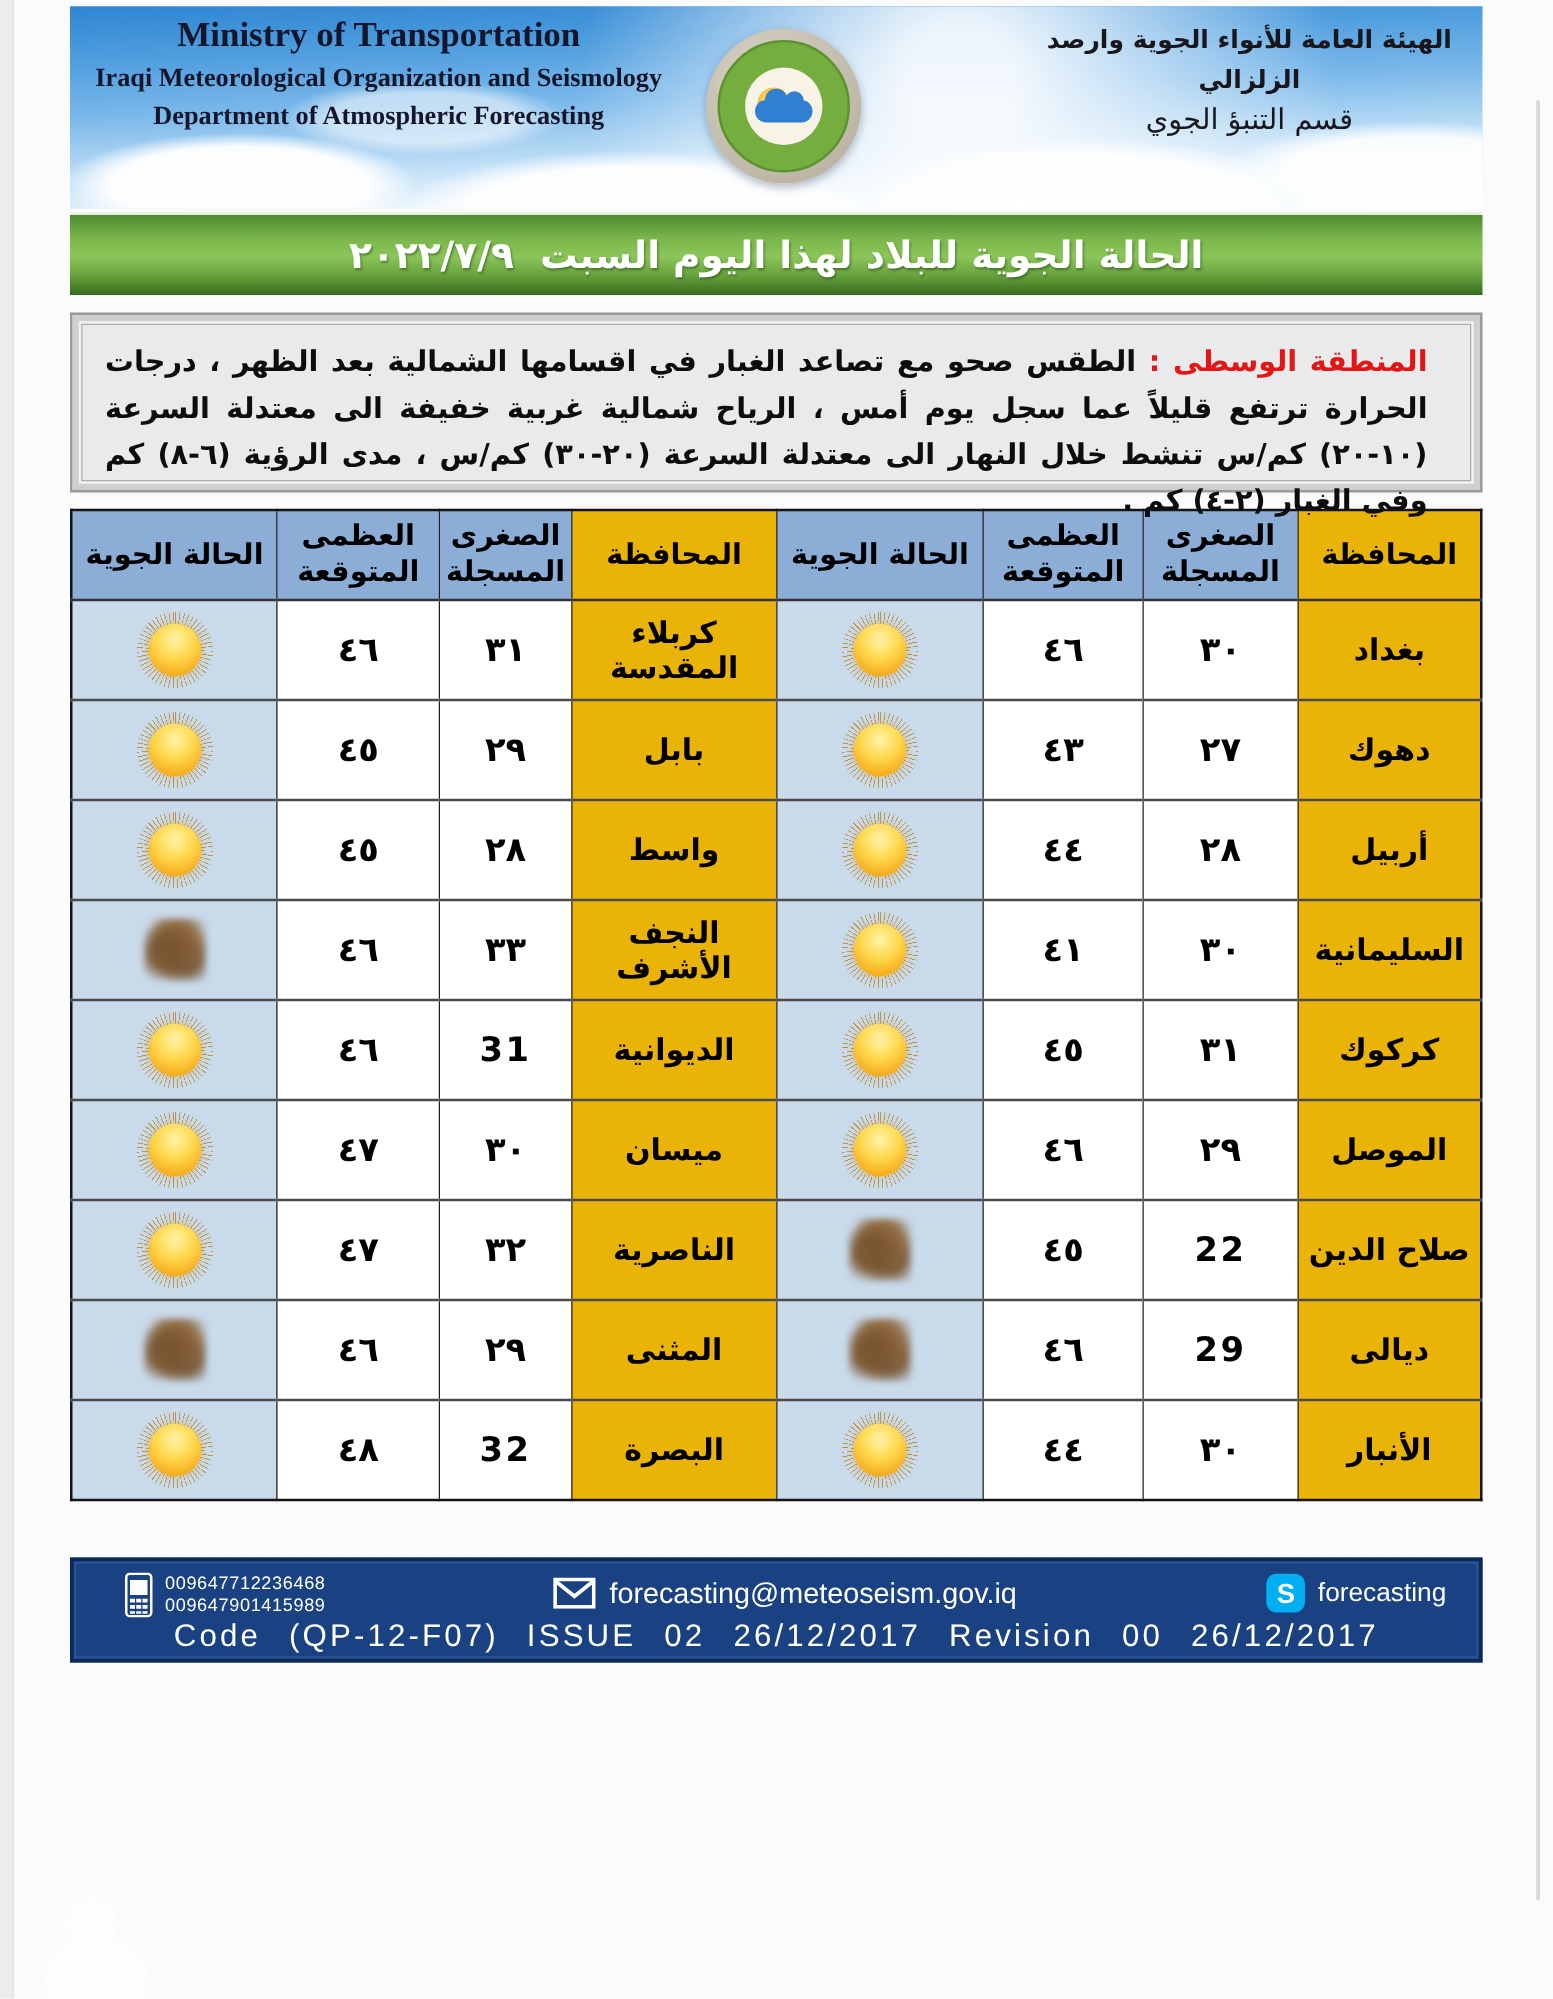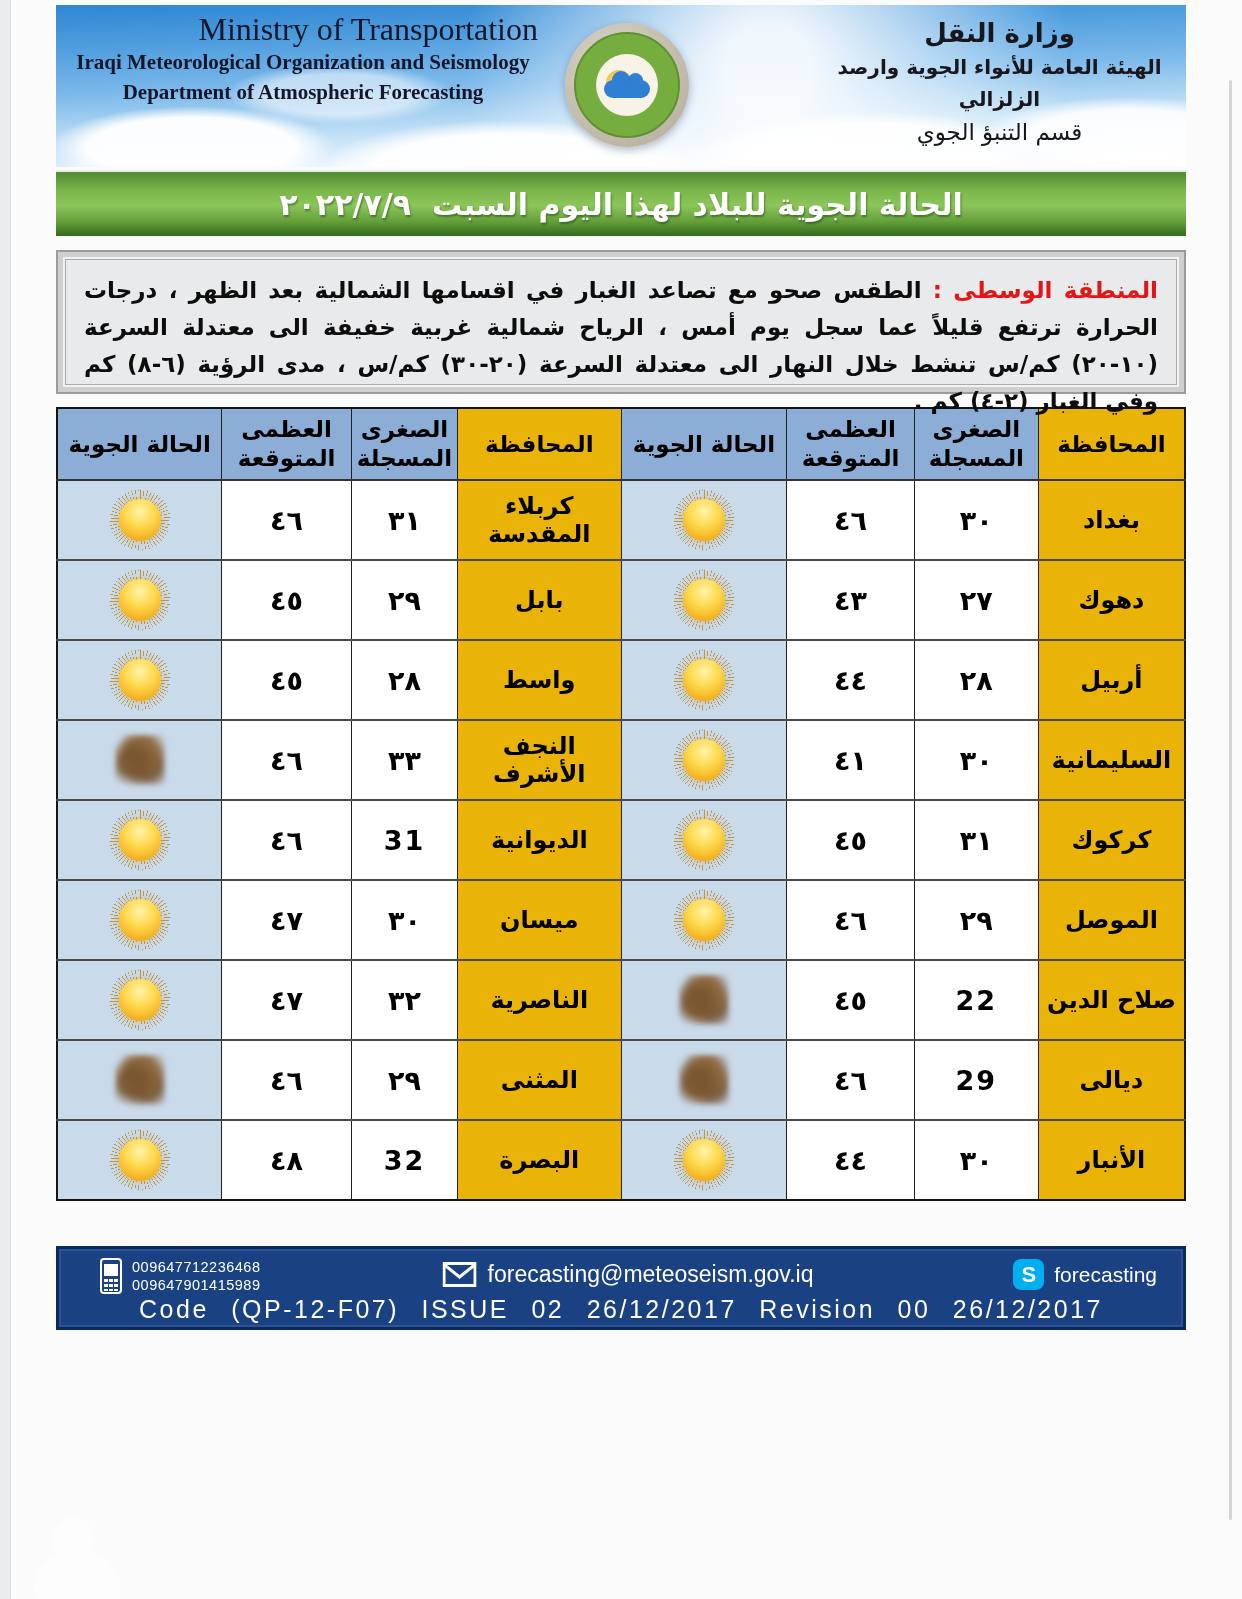--- a/index.html
+++ b/index.html
@@ -23,21 +23,21 @@
     background:
       radial-gradient(ellipse 190px 55px at 12% 88%, rgba(255,255,255,.95) 0 55%, rgba(255,255,255,0) 75%),
       radial-gradient(ellipse 240px 60px at 40% 100%, rgba(255,255,255,.95) 0 55%, rgba(255,255,255,0) 78%),
       radial-gradient(ellipse 220px 55px at 72% 92%, rgba(255,255,255,.9) 0 55%, rgba(255,255,255,0) 78%),
       radial-gradient(ellipse 200px 50px at 95% 80%, rgba(255,255,255,.9) 0 50%, rgba(255,255,255,0) 75%),
       radial-gradient(ellipse 150px 40px at 25% 55%, rgba(255,255,255,.55) 0 50%, rgba(255,255,255,0) 75%),
       radial-gradient(circle at 63% 38%, rgba(255,255,255,.9) 0 6%, rgba(255,255,255,0) 42%);
   }
   .en-block{position:absolute;left:12px;top:6px;width:470px;text-align:center;direction:ltr;
     font-family:"Liberation Serif","DejaVu Serif",serif;color:#15152b;}
-  .en-l1{font-size:32px;font-weight:400;line-height:36px;text-align:right;}
+  .en-l1{font-size:28px;font-weight:700;line-height:36px;}
   .en-l2{font-size:21px;font-weight:700;line-height:30px;}
   .en-l3{font-size:21px;font-weight:700;line-height:30px;}
   .ar-block{position:absolute;right:14px;top:10px;width:345px;text-align:center;color:#17171d;}
   .ar-l1{font-size:26px;font-weight:700;line-height:36px;}
   .ar-l2{font-size:20px;font-weight:700;line-height:32px;}
   .ar-l3{font-size:23px;font-weight:400;line-height:34px;}
 
   .logo{position:absolute;left:509px;top:18px;width:124px;height:124px;border-radius:50%;
     background:radial-gradient(circle at 40% 35%,#ded8cb,#b7b0a0 85%);
     display:flex;align-items:center;justify-content:center;box-shadow:0 3px 8px rgba(40,60,90,.35);}
@@ -55,21 +55,21 @@
     margin-top:3px;height:64px;display:flex;align-items:center;justify-content:center;
     background:linear-gradient(180deg,#4e8a30 0%,#79b54a 28%,#8cc65a 52%,#639e3a 78%,#346a1c 100%);
     border-top:2px solid #e4eedb;
   }
   .banner-title{color:#ffffff;font-size:30px;font-weight:700;text-shadow:1px 2px 2px rgba(20,50,10,.45);}
 
   
   .region{
     background:#e9eaec;border:2px solid #9b9b9b;box-sizing:border-box;
     box-shadow:inset 0 0 0 5px #cfcfcf, inset 0 0 0 7px #f2f2f2, inset 0 0 0 8px #ababab;
-    padding:20px 26px 0 26px;
+    padding:20px 42px 0 26px;
   }
   .r1{margin-top:14px;height:144px;}
   .r2{margin-top:11px;height:118px;}
   .r3{margin-top:13px;height:150px;}
   .region p{margin:0;font-size:23px;font-weight:700;color:#0d0d0d;line-height:37px;text-align:justify;}
   .region .rlabel{color:#e31515;}
 
   
   table.wtable{margin-top:13px;width:100%;border-collapse:collapse;direction:rtl;table-layout:fixed;
     border:2px solid #141414;}
@@ -134,21 +134,20 @@
     </div>
     <div class="logo">
       <div class="logo-green">
         <div class="logo-inner">
           <div class="logo-sun"></div>
           <div class="logo-cloud"></div>
         </div>
       </div>
     </div>
     <div class="ar-block">
-      <div class="ar-l1">وزارة النقل</div>
       <div class="ar-l2">الهيئة العامة للأنواء الجوية وارصد الزلزالي</div>
       <div class="ar-l3">قسم التنبؤ الجوي</div>
     </div>
   </div>
 
   <div class="banner">
     <span class="banner-title">الحالة الجوية للبلاد لهذا اليوم السبت&nbsp;&nbsp;٢٠٢٢/٧/٩</span>
   </div>
 
   <div class="region r1">

